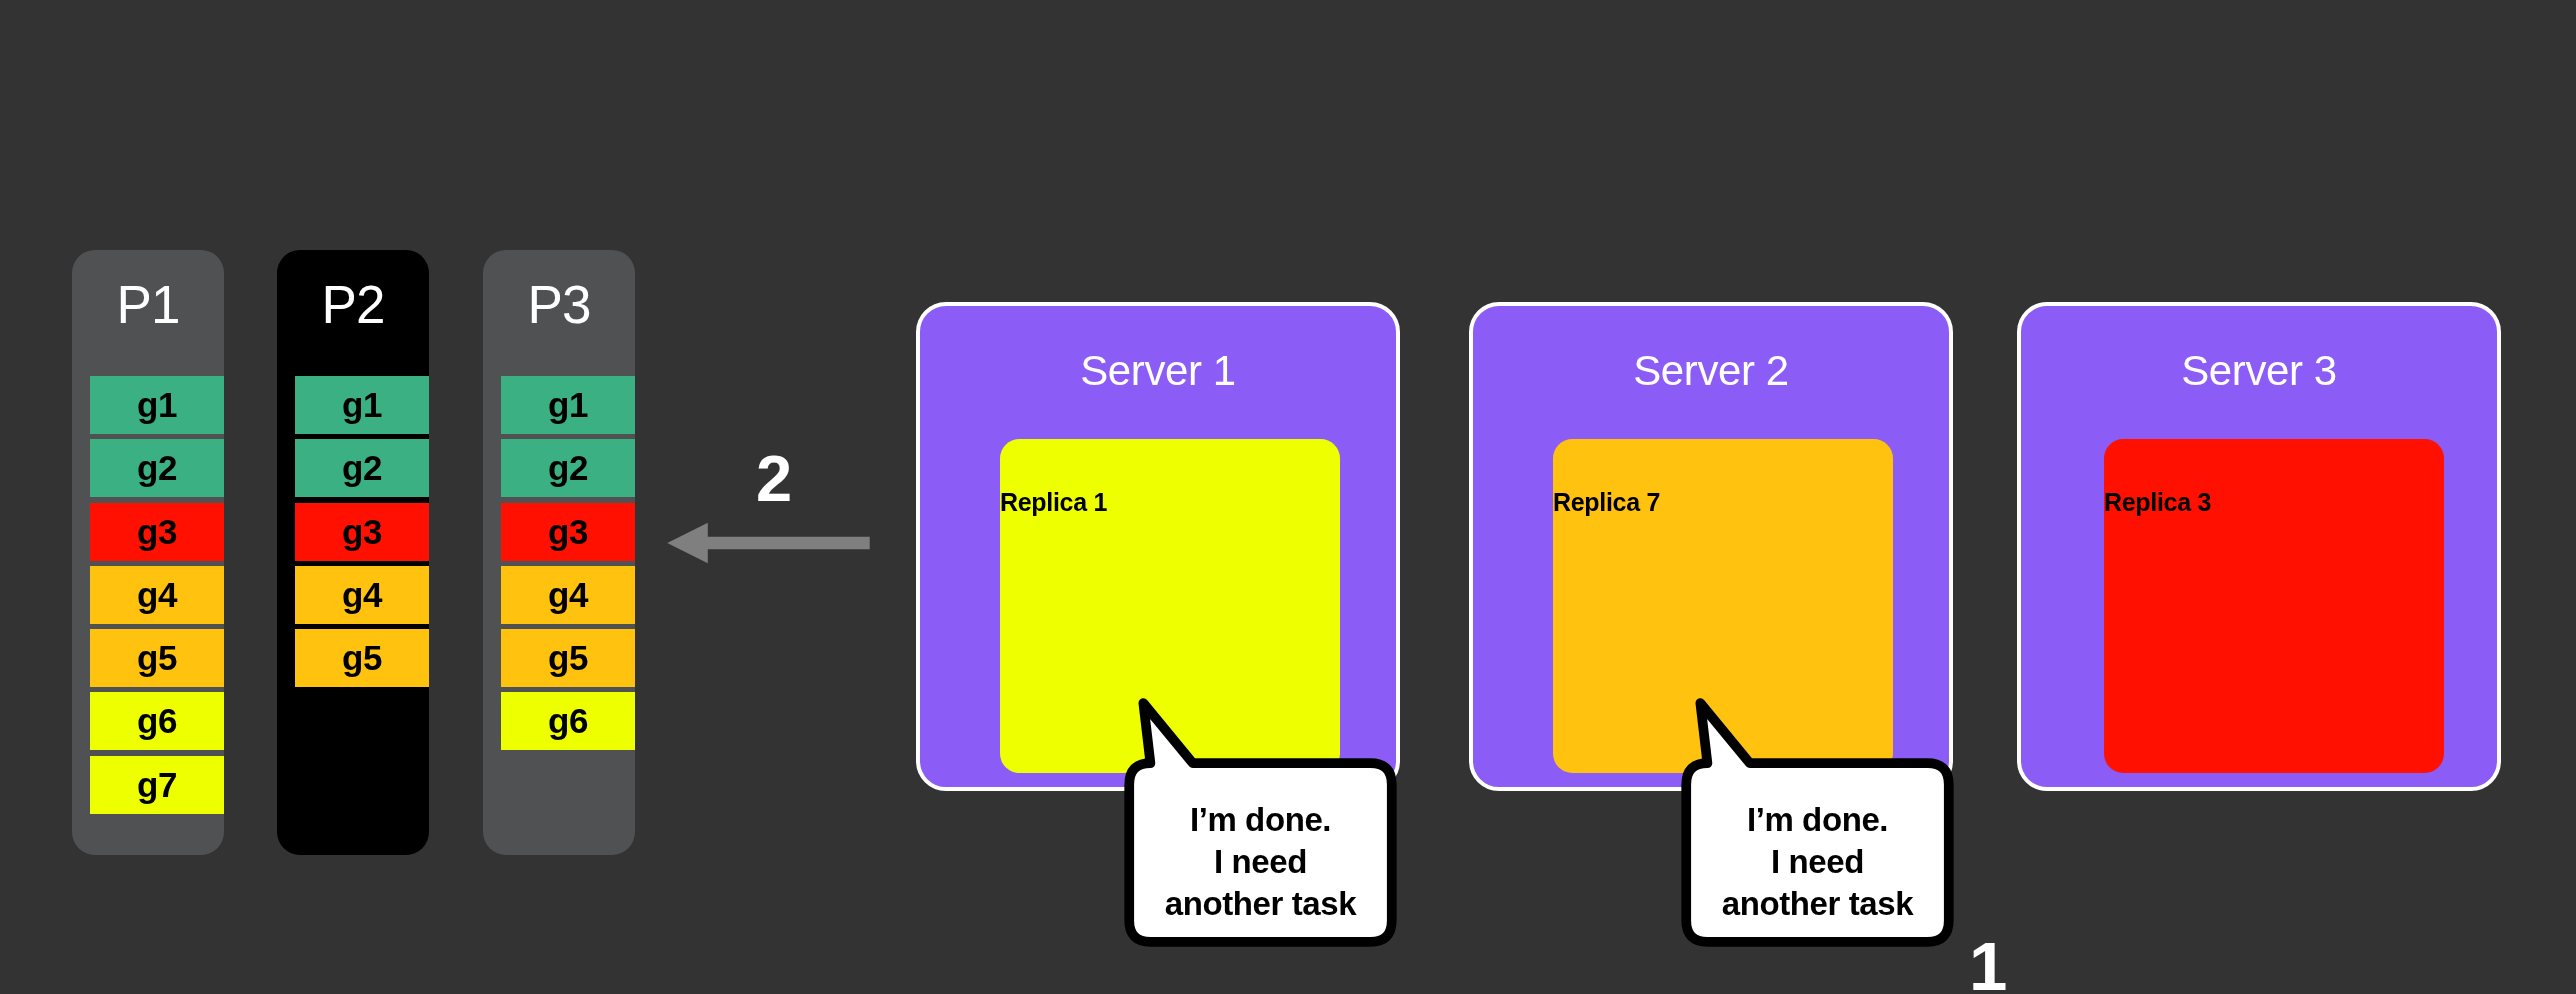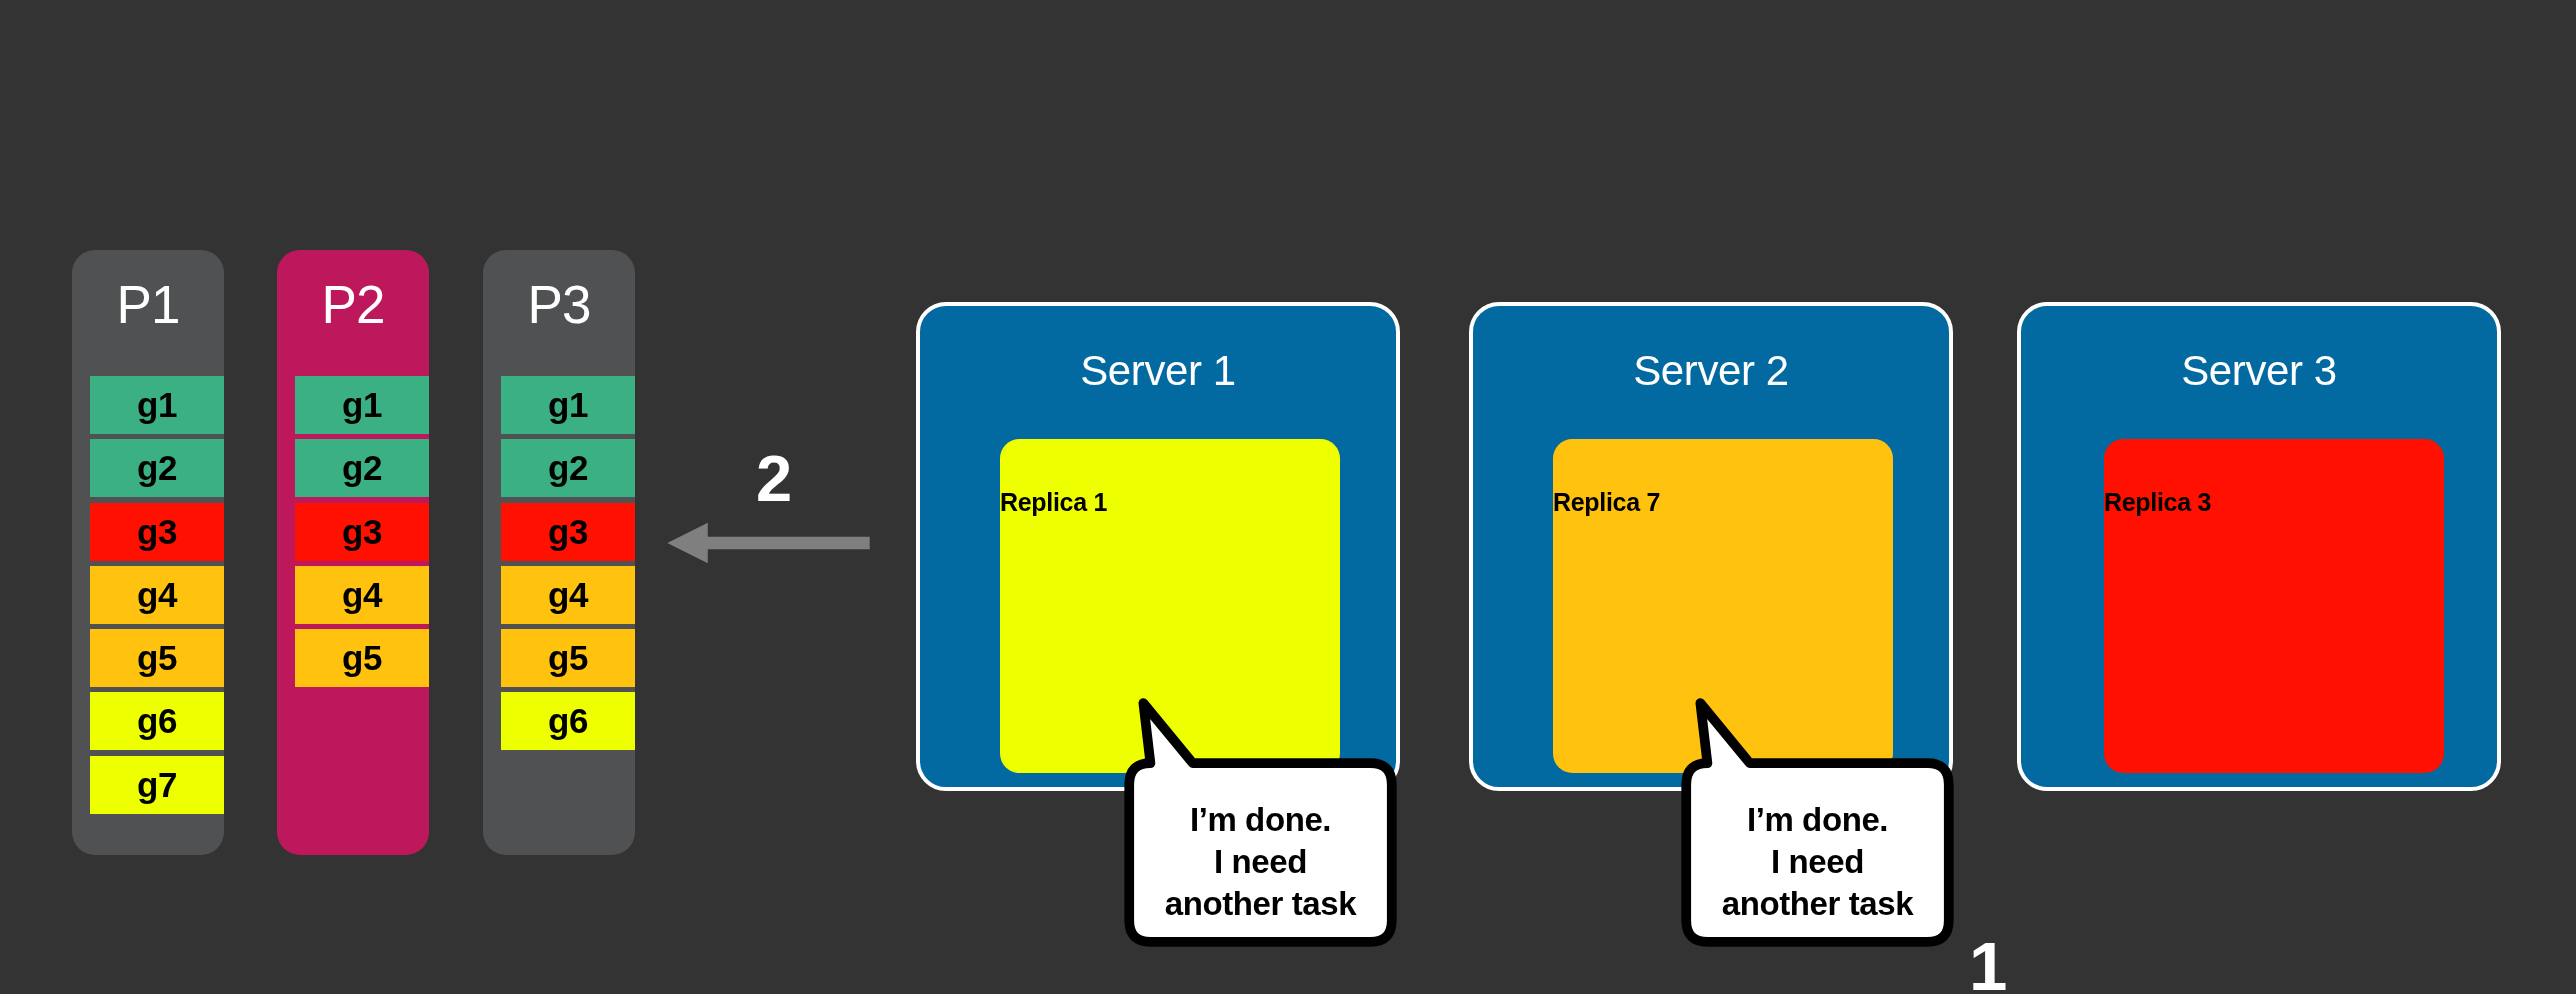--- a/index.html
+++ b/index.html
@@ -102,21 +102,21 @@
   }
 
   
   .server {
     position: absolute;
     top: 302px;
     width: 484px;
     height: 489px;
     border: 4.4px solid #ffffff;
     border-radius: 30px;
-    background: #0369a1;
+    background: #8b5cf6;
   }
   .server.s1 { left: 916px; }
   .server.s2 { left: 1469px; }
   .server.s3 { left: 2017px; }
 
   .server-title {
     position: absolute;
     top: 41px;
     left: 0;
     width: 100%;
@@ -196,21 +196,21 @@
         <div class="task" style="background: rgb(59, 177, 131);">g1</div>
         <div class="task" style="background: rgb(59, 177, 131);">g2</div>
         <div class="task" style="background: rgb(255, 16, 0);">g3</div>
         <div class="task" style="background: rgb(255, 194, 14);">g4</div>
         <div class="task" style="background: rgb(255, 194, 14);">g5</div>
         <div class="task" style="background: rgb(238, 255, 0);">g6</div>
         <div class="task" style="background: rgb(238, 255, 0);">g7</div>
       </div>
   </div>
 
-  <div class="partition p2" style="background: #be185d;">
+  <div class="partition p2" style="background: #000000;">
     <div class="partition-title">P2</div>
     <div class="task-list">
         <div class="task" style="background: rgb(59, 177, 131);">g1</div>
         <div class="task" style="background: rgb(59, 177, 131);">g2</div>
         <div class="task" style="background: rgb(255, 16, 0);">g3</div>
         <div class="task" style="background: rgb(255, 194, 14);">g4</div>
         <div class="task" style="background: rgb(255, 194, 14);">g5</div>
       </div>
   </div>
 

